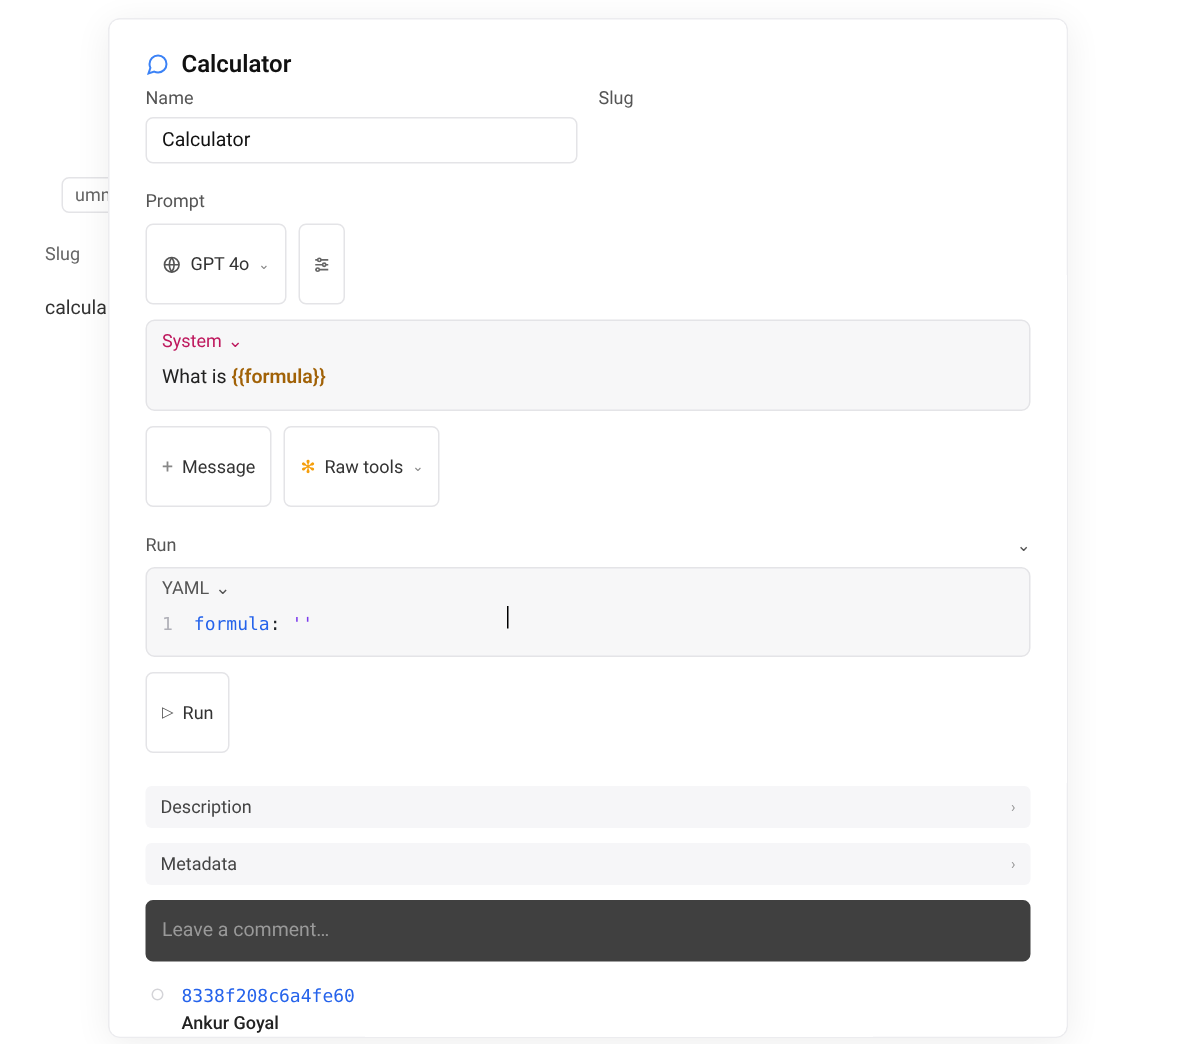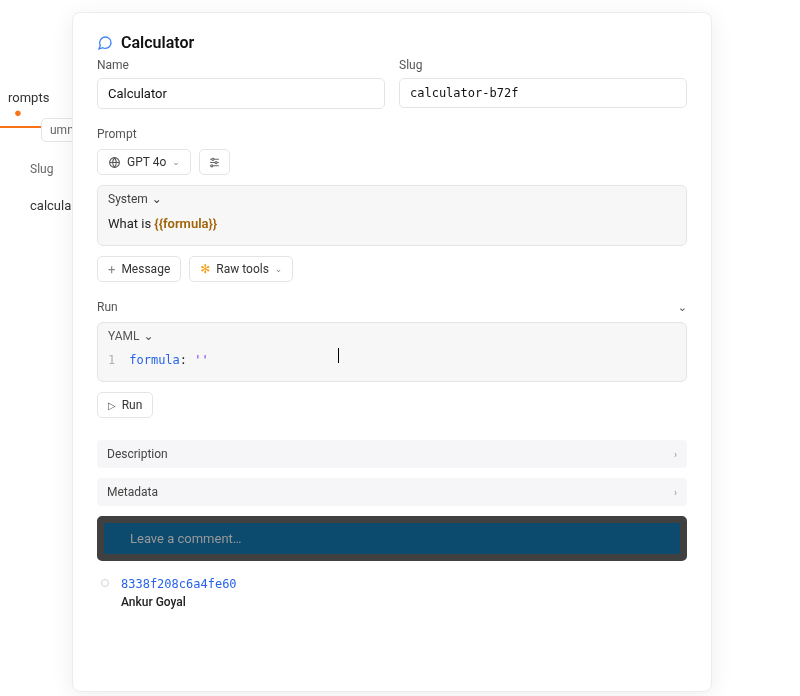--- a/index.html
+++ b/index.html
@@ -146,21 +146,21 @@
     margin-bottom: 8px;
   }
   .model-row {
     display: flex;
     gap: 8px;
     margin-bottom: 10px;
   }
   .btn {
     border: 1px solid #e4e4e7;
     border-radius: 5px;
-    padding: 5px 10px;
+    padding: 19px 10px;
     font-size: 12px;
     color: #333;
     background: #fff;
     display: inline-flex;
     align-items: center;
     gap: 6px;
     cursor: pointer;
   }
   .btn .chev {
     font-size: 9px;
@@ -177,21 +177,21 @@
   }
   .prompt-card {
     border: 1px solid #e4e4e7;
     background: #f7f7f8;
     border-radius: 6px;
     margin-bottom: 10px;
   }
   .prompt-head {
     padding: 6px 10px;
     font-size: 12px;
-    color: #404040;
+    color: #be185d;
     display: flex;
     align-items: center;
     gap: 4px;
   }
   .prompt-body {
     padding: 4px 10px 14px 10px;
     font-size: 13px;
     color: #222;
   }
   .template-var {
@@ -262,26 +262,26 @@
     font-size: 10px;
     color: #999;
   }
   .activity-label {
     font-size: 12px;
     color: #555;
     margin: 12px 0 8px 0;
   }
   .comment-input {
     width: 100%;
-    border: 7px solid #404040;
+    border: 5px solid #404040;
     border-radius: 5px;
-    padding: 8px 26px;
+    padding: 8px 6px;
     font-size: 13px;
     color: #999;
-    background: #0c4a6e;
+    background: #404040;
     min-height: 36px;
     margin-bottom: 14px;
   }
   .activity-item {
     display: flex;
     gap: 12px;
     padding-left: 4px;
   }
   .activity-dot {
     width: 8px;
@@ -317,24 +317,20 @@
   .settings-btn svg {
     width: 13px;
     height: 13px;
     display: block;
   }
 </style>
 </head>
 <body>
 
 <div class="bg-left">
-  <div class="bg-tab sel">
-    <span>rompts</span>
-    <span style="color:#f97316;margin-left:6px;">●</span>
-  </div>
   <div class="bg-controls">
     <div class="bg-chip">umns</div>
     <div class="bg-chip">
       <span style="margin-right:4px;color:#888;">≡</span>
     </div>
   </div>
   <div class="bg-slug-header">Slug</div>
   <div class="bg-row-text">calcula</div>
 </div>
 
@@ -350,21 +346,20 @@
   </div>
 
 
   <div class="form-row">
     <div class="field">
       <div class="field-label">Name</div>
       <input class="text-input" value="Calculator" style="">
     </div>
     <div class="field">
       <div class="field-label">Slug</div>
-      <input class="text-input slug" value="calculator-b72f" style="">
     </div>
   </div>
 
   <div class="section-label">Prompt</div>
 
   <div class="model-row">
     <div class="btn">
       <span style="display:inline-flex;">
         <svg viewBox="0 0 24 24" width="13" height="13" fill="none" stroke="#555" stroke-width="2">
             <circle cx="12" cy="12" r="9"></circle>

